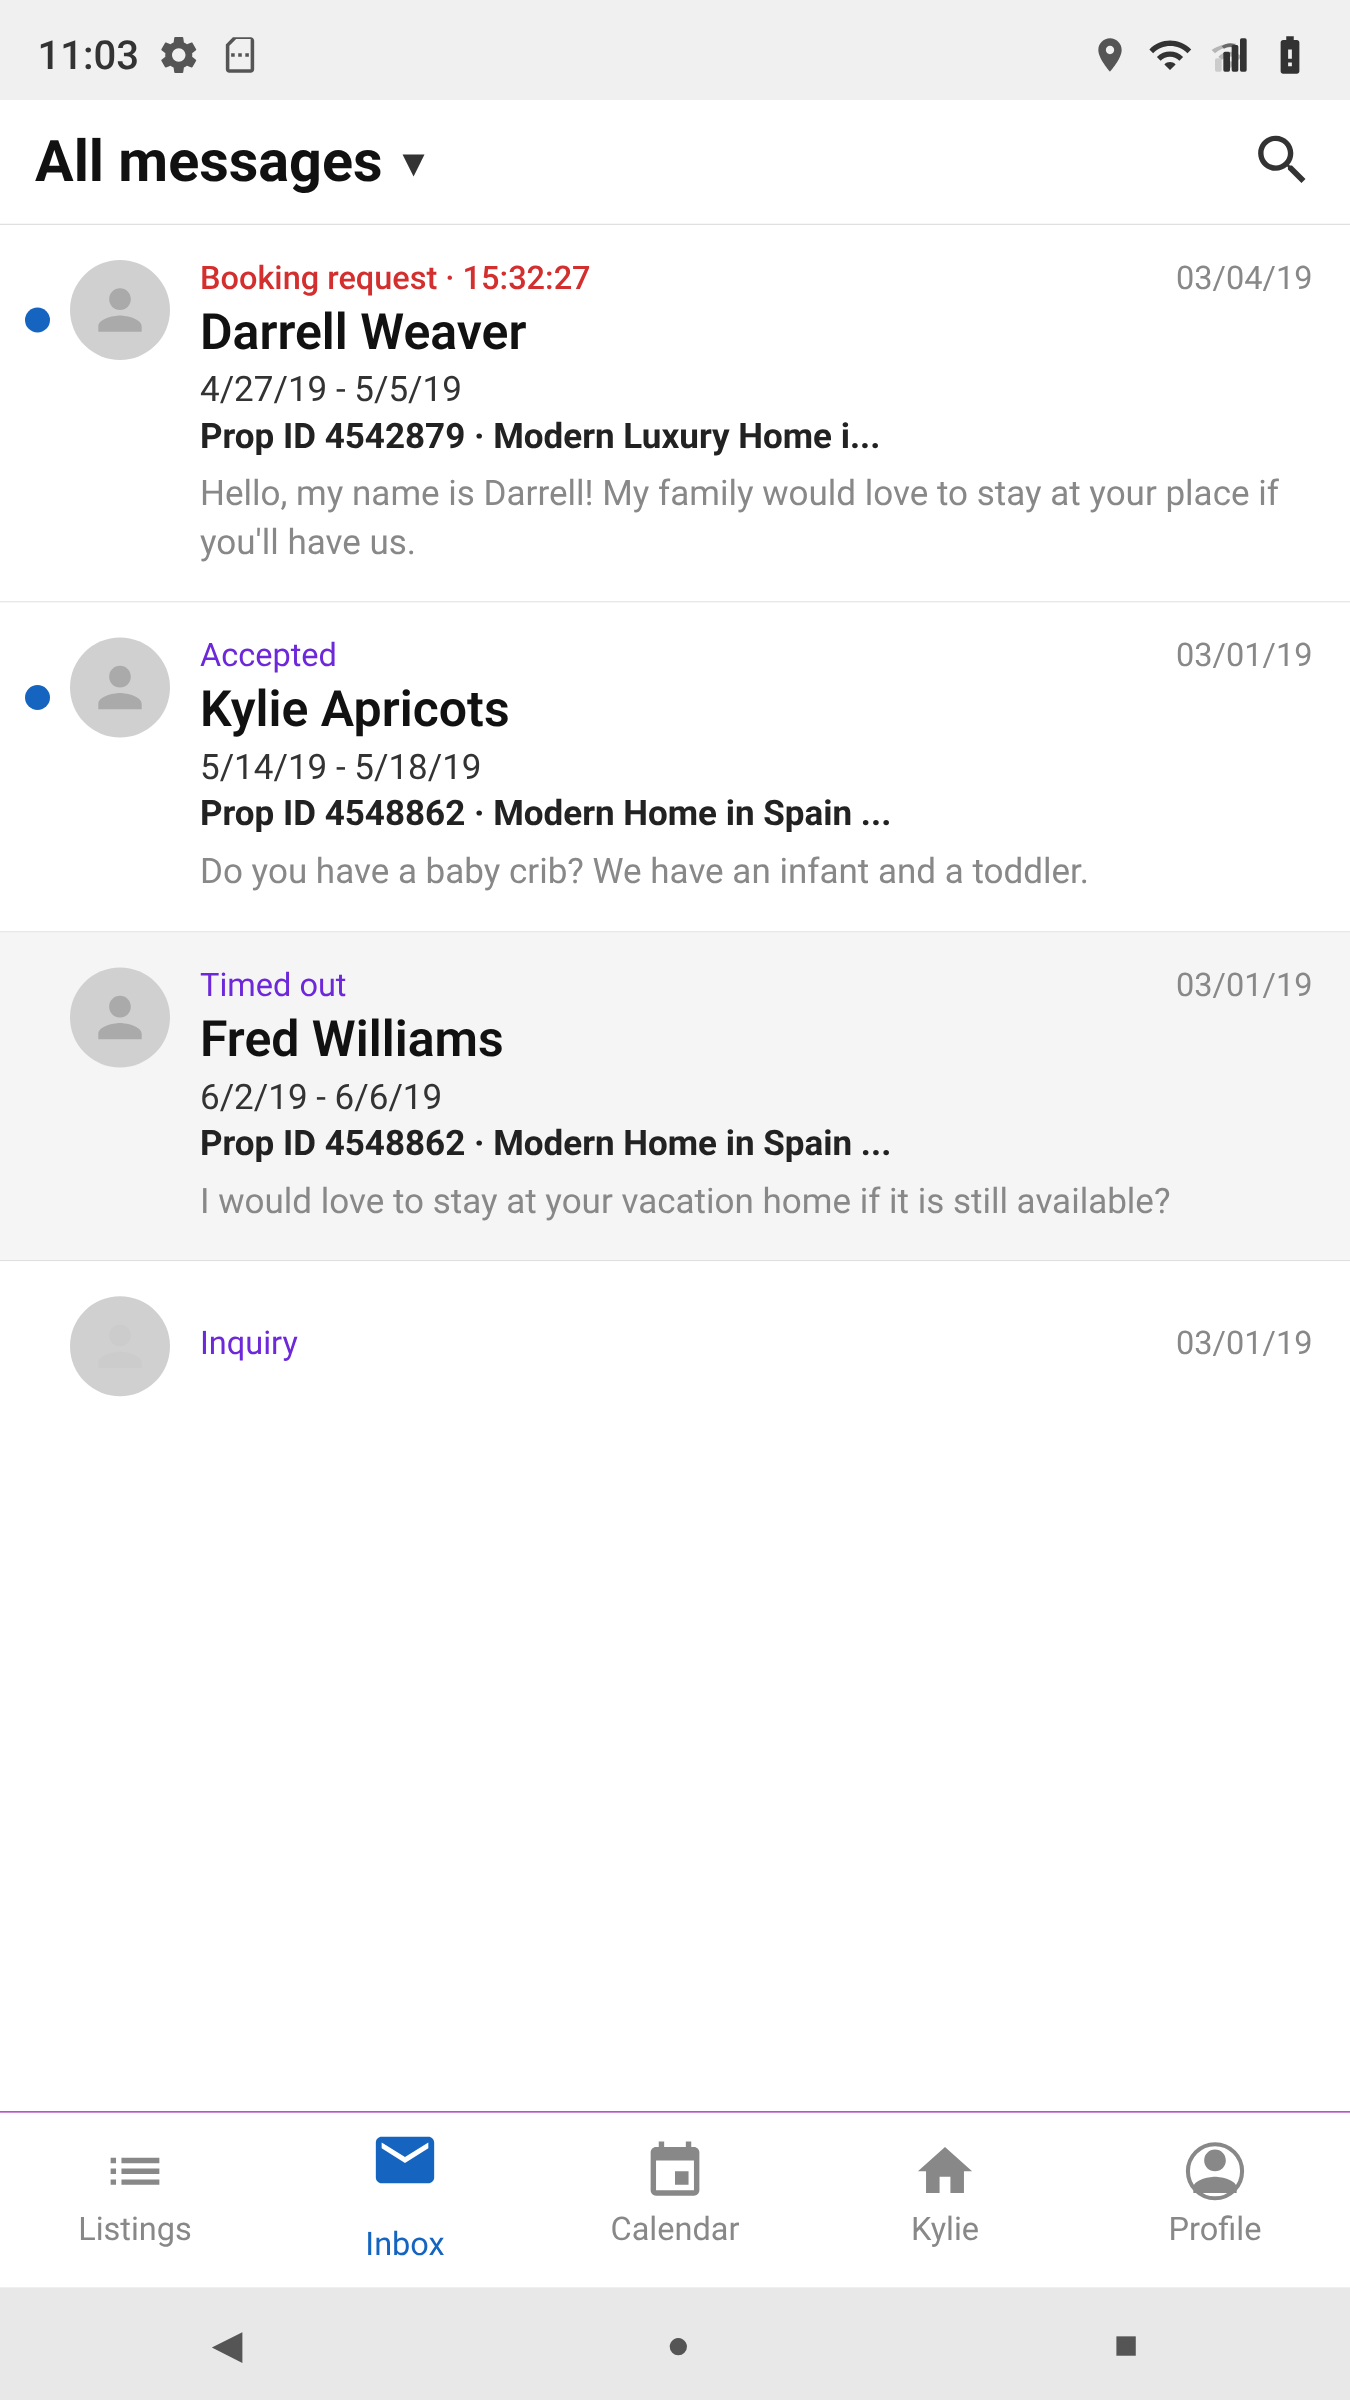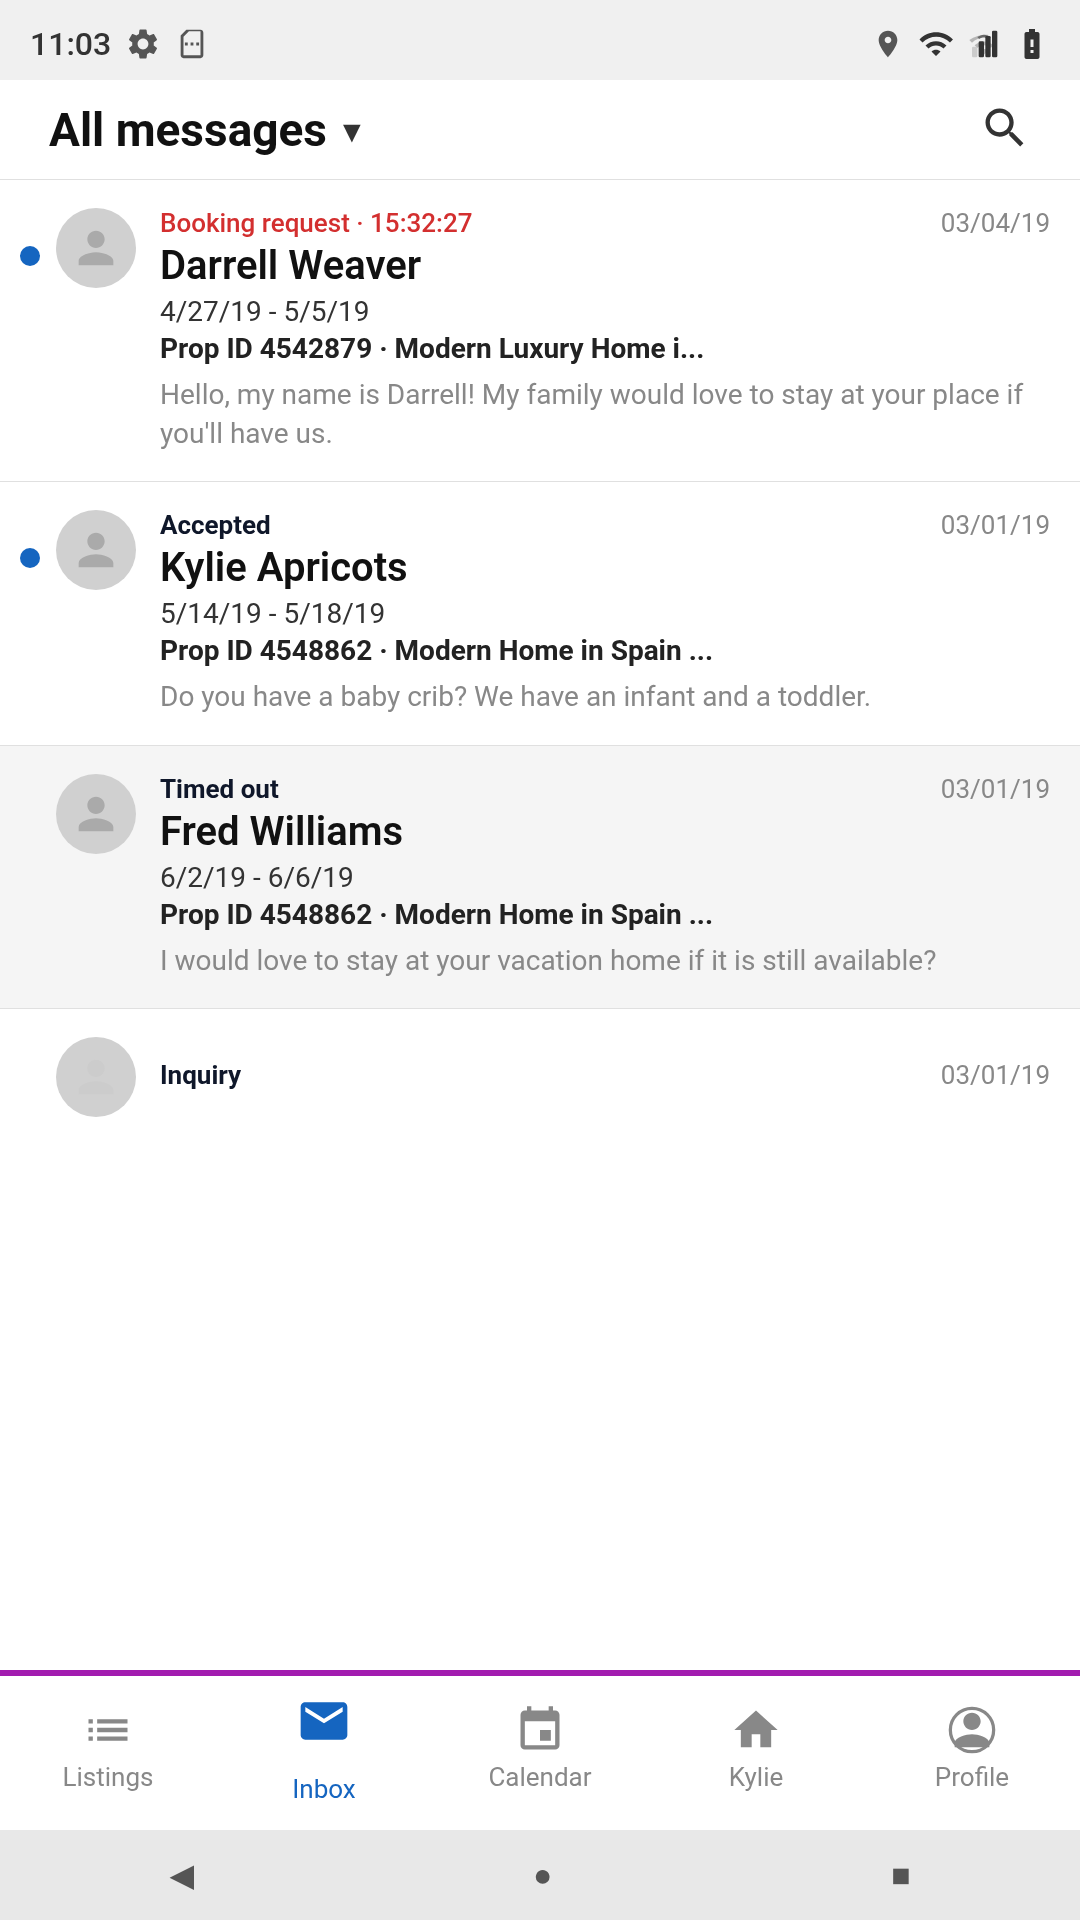--- a/index.html
+++ b/index.html
@@ -34,21 +34,21 @@
     }
     .status-left {
       display: flex;
       align-items: center;
       gap: 14px;
     }
 
     
     .header {
       background: #fff;
-      padding: 28px 49px;
+      padding: 28px 28px;
       display: flex;
       align-items: center;
       justify-content: space-between;
       border-bottom: 1px solid #e0e0e0;
       height: 100px;
     }
     .header-title-container {
       display: flex;
       align-items: center;
       gap: 10px;
@@ -119,22 +119,22 @@
 
     .message-header-row {
       display: flex;
       align-items: center;
       justify-content: space-between;
       margin-bottom: 4px;
     }
 
     .message-status {
       font-size: 26px;
-      color: #0f172a;
-      font-weight: 700;
+      color: #6d28d9;
+      font-weight: 400;
     }
     .message-status.booking {
       color: #d32f2f;
       font-weight: 500;
     }
     .message-status.booking .separator {
       color: #d32f2f;
     }
     .message-status .timer {
       color: #d32f2f;
@@ -167,26 +167,26 @@
 
     .message-preview {
       font-size: 28px;
       color: #888;
       line-height: 1.4;
     }
 
     
     .bottom-nav {
       background: #fff;
-      border-top: 6px solid #a21caf;
+      border-top: 1px solid #a21caf;
       display: flex;
       align-items: center;
       justify-content: space-around;
       padding: 20px 0 30px 0;
-      height: 160px;
+      height: 141px;
     }
     .nav-item {
       display: flex;
       flex-direction: column;
       align-items: center;
       gap: 6px;
       flex: 1;
     }
     .nav-label {
       font-size: 26px;

